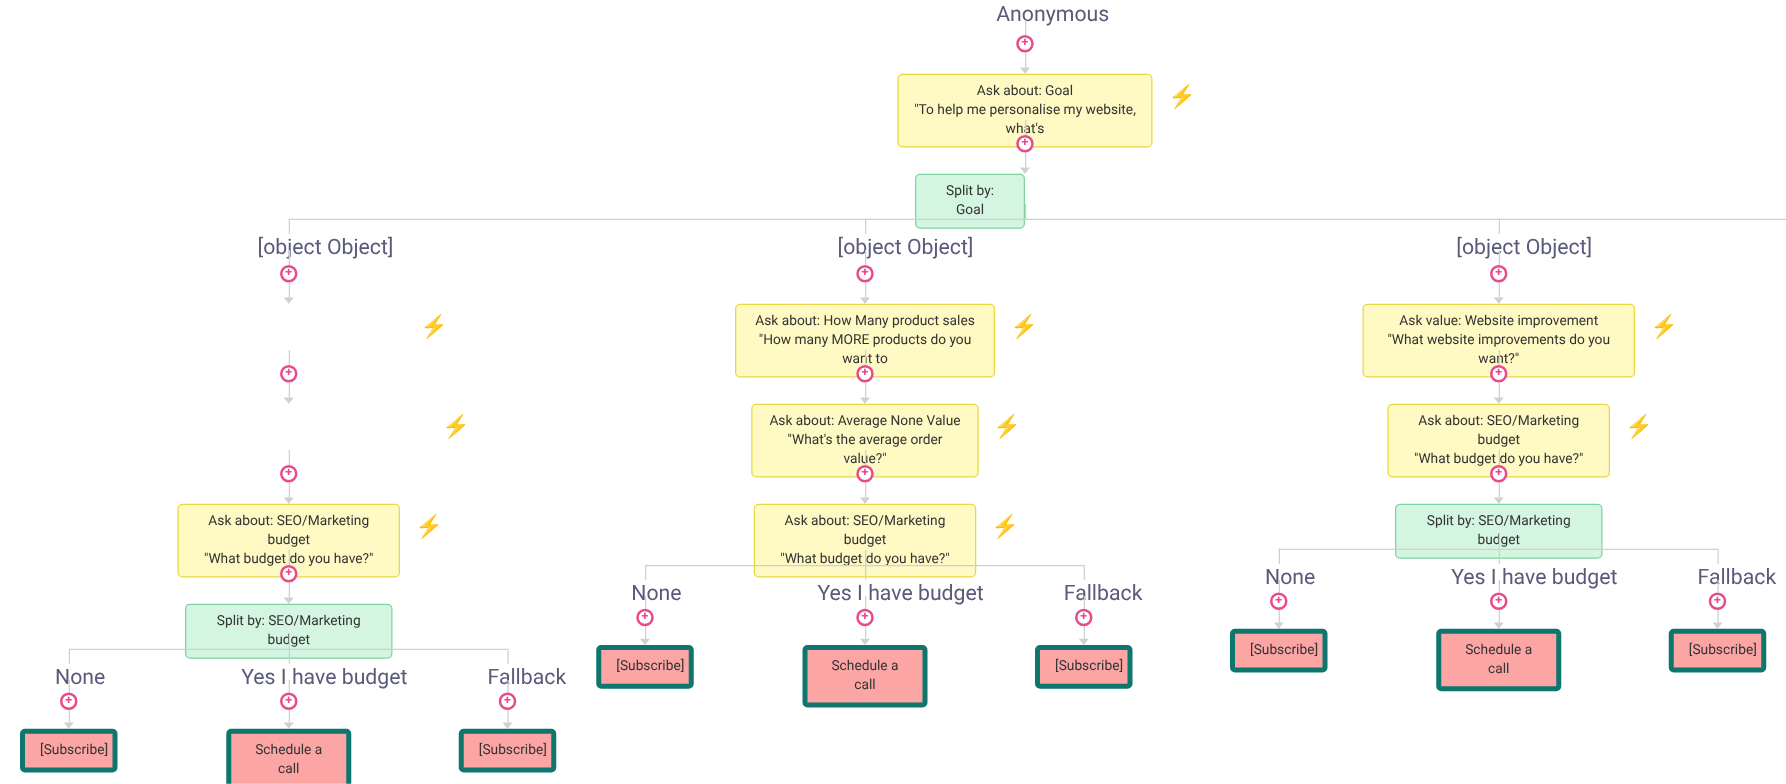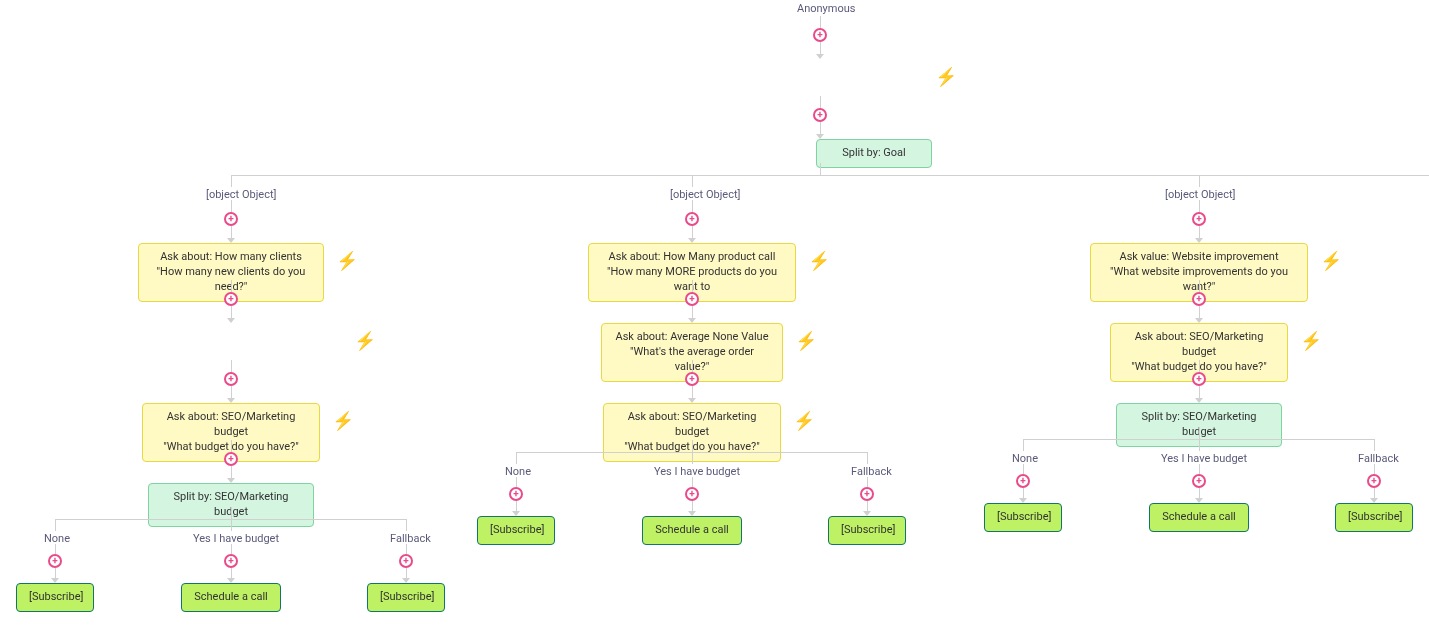--- a/index.html
+++ b/index.html
@@ -1,71 +1,71 @@
 <!DOCTYPE html>
 <html><head>
 <meta charset="utf-8">
 <style>
 *{box-sizing:border-box;margin:0;padding:0}
 body{font-family:-apple-system,BlinkMacSystemFont,"Segoe UI",Roboto,sans-serif;font-size:11px;background:#fff;width:1429px;height:627px;position:relative;color:#333}
 .canvas{position:absolute;top:0;left:0;width:1429px;height:627px}
-.label{position:absolute;font-size:11px;color:#5a5a7a;white-space:nowrap}
+.label{position:absolute;font-size:17px;color:#5a5a7a;white-space:nowrap}
 .node{position:absolute;border-radius:4px;padding:6px 12px;text-align:center;font-size:11px;line-height:1.35}
 .node-yellow{background:#fff9c4;border:1px solid #e8d842}
 .node-green{background:#d4f5e0;border:1px solid #7ed3a0}
-.node-blue{background:#bef264;border:1px solid #0f766e;color:#333}
+.node-blue{background:#fca5a5;border:4px solid #0f766e;color:#333}
 .dot{position:absolute;width:14px;height:14px;border-radius:50%;background:#fff;border:2px solid #e94a8a;display:flex;align-items:center;justify-content:center}
 .dot::after{content:"+";color:#e94a8a;font-size:10px;font-weight:bold;line-height:1}
 .line{position:absolute;background:#d0d0d0}
 .line-v{width:1px}
 .line-h{height:1px}
 .arrow-down{position:absolute;width:0;height:0;border-left:4px solid transparent;border-right:4px solid transparent;border-top:5px solid #d0d0d0}
 .bolt{position:absolute;font-size:18px;color:#f0b000}
 </style>
 </head>
 <body>
 
 <div class="canvas">
 
   <div class="label" style="left:797px;top:2px">Anonymous</div>
   <div class="line line-v" style="left:820px;top:16px;height:12px"></div>
   <div class="dot" style="left:813px;top:28px"></div>
   <div class="line line-v" style="left:820px;top:42px;height:12px"></div>
   <div class="arrow-down" style="left:816px;top:54px"></div>
 
+  <div class="node node-yellow" style="left:718px;top:59px;width:204px">
+    <div>Ask about: Goal</div>
+    <div>"To help me personalise my website, what's</div>
+  </div>
   <div class="bolt" style="left:935px;top:66px">⚡</div>
 
   <div class="line line-v" style="left:820px;top:96px;height:12px"></div>
   <div class="dot" style="left:813px;top:108px"></div>
   <div class="line line-v" style="left:820px;top:122px;height:12px"></div>
   <div class="arrow-down" style="left:816px;top:134px"></div>
 
-  <div class="node node-green" style="left:816px;top:139px;width:116px">
+  <div class="node node-green" style="left:732px;top:139px;width:88px">
     <div>Split by: Goal</div>
   </div>
 
   <div class="line line-v" style="left:820px;top:163px;height:12px"></div>
   <div class="line line-h" style="left:231px;top:175px;width:1198px"></div>
   <div class="line line-v" style="left:231px;top:175px;height:12px"></div>
   <div class="line line-v" style="left:692px;top:175px;height:12px"></div>
   <div class="line line-v" style="left:1199px;top:175px;height:12px"></div>
 
   <div class="label" style="left:206px;top:188px">[object Object]</div>
   <div class="label" style="left:670px;top:188px">[object Object]</div>
   <div class="label" style="left:1165px;top:188px">[object Object]</div>
 
   <div class="line line-v" style="left:231px;top:200px;height:12px"></div>
   <div class="dot" style="left:224px;top:212px"></div>
   <div class="line line-v" style="left:231px;top:226px;height:12px"></div>
   <div class="arrow-down" style="left:227px;top:238px"></div>
 
-  <div class="node node-yellow" style="left:138px;top:243px;width:186px">
-    <div>Ask about: How many clients</div>
-    <div>"How many new clients do you need?"</div>
-  </div>
   <div class="bolt" style="left:336px;top:250px">⚡</div>
 
   <div class="line line-v" style="left:231px;top:280px;height:12px"></div>
   <div class="dot" style="left:224px;top:292px"></div>
   <div class="line line-v" style="left:231px;top:306px;height:12px"></div>
   <div class="arrow-down" style="left:227px;top:318px"></div>
 
   <div class="bolt" style="left:354px;top:330px">⚡</div>
 
   <div class="line line-v" style="left:231px;top:360px;height:12px"></div>
@@ -115,21 +115,21 @@
   <div class="line line-v" style="left:406px;top:568px;height:10px"></div>
   <div class="arrow-down" style="left:402px;top:578px"></div>
   <div class="node node-blue" style="left:367px;top:583px;width:78px"><span>[Subscribe]</span></div>
 
   <div class="line line-v" style="left:692px;top:200px;height:12px"></div>
   <div class="dot" style="left:685px;top:212px"></div>
   <div class="line line-v" style="left:692px;top:226px;height:12px"></div>
   <div class="arrow-down" style="left:688px;top:238px"></div>
 
   <div class="node node-yellow" style="left:588px;top:243px;width:208px">
-    <div>Ask about: How Many product call</div>
+    <div>Ask about: How Many product sales</div>
     <div>"How many MORE products do you want to</div>
   </div>
   <div class="bolt" style="left:808px;top:250px">⚡</div>
 
   <div class="line line-v" style="left:692px;top:280px;height:12px"></div>
   <div class="dot" style="left:685px;top:292px"></div>
   <div class="line line-v" style="left:692px;top:306px;height:12px"></div>
   <div class="arrow-down" style="left:688px;top:318px"></div>
 
   <div class="node node-yellow" style="left:601px;top:323px;width:182px">

